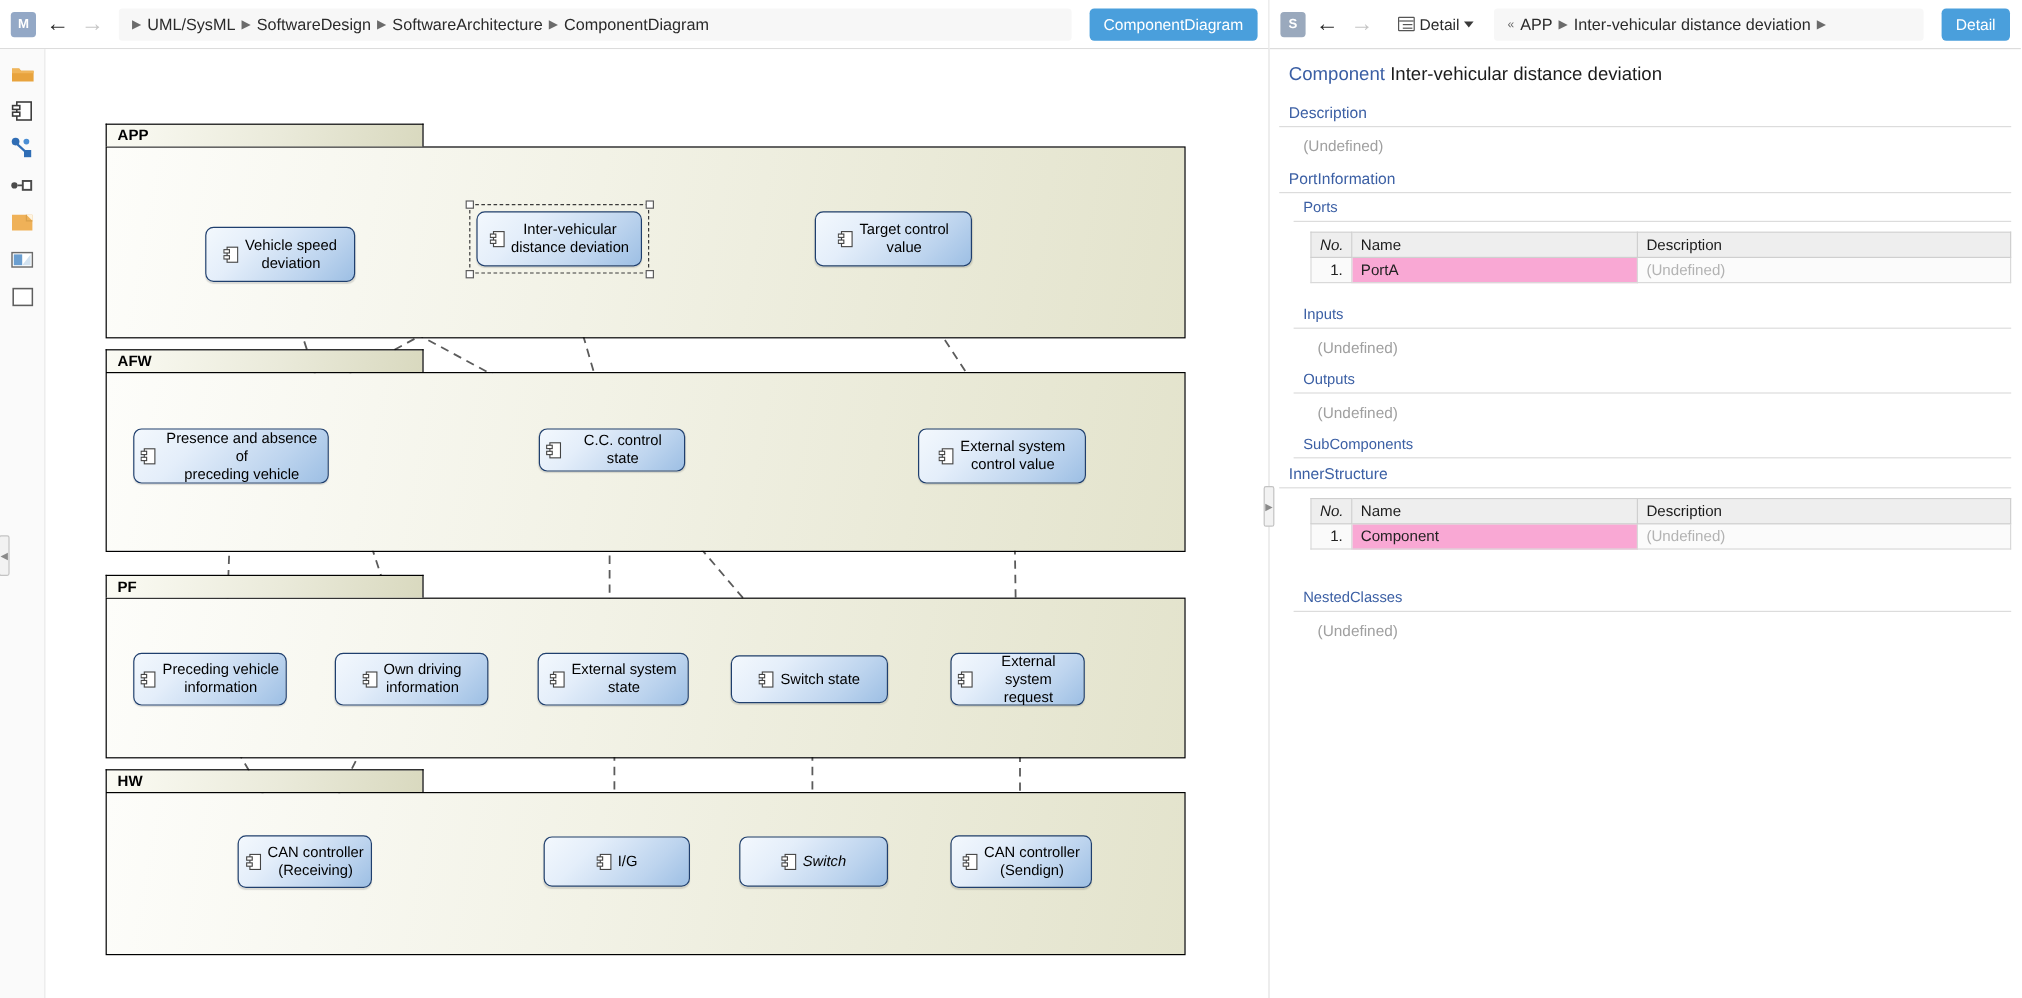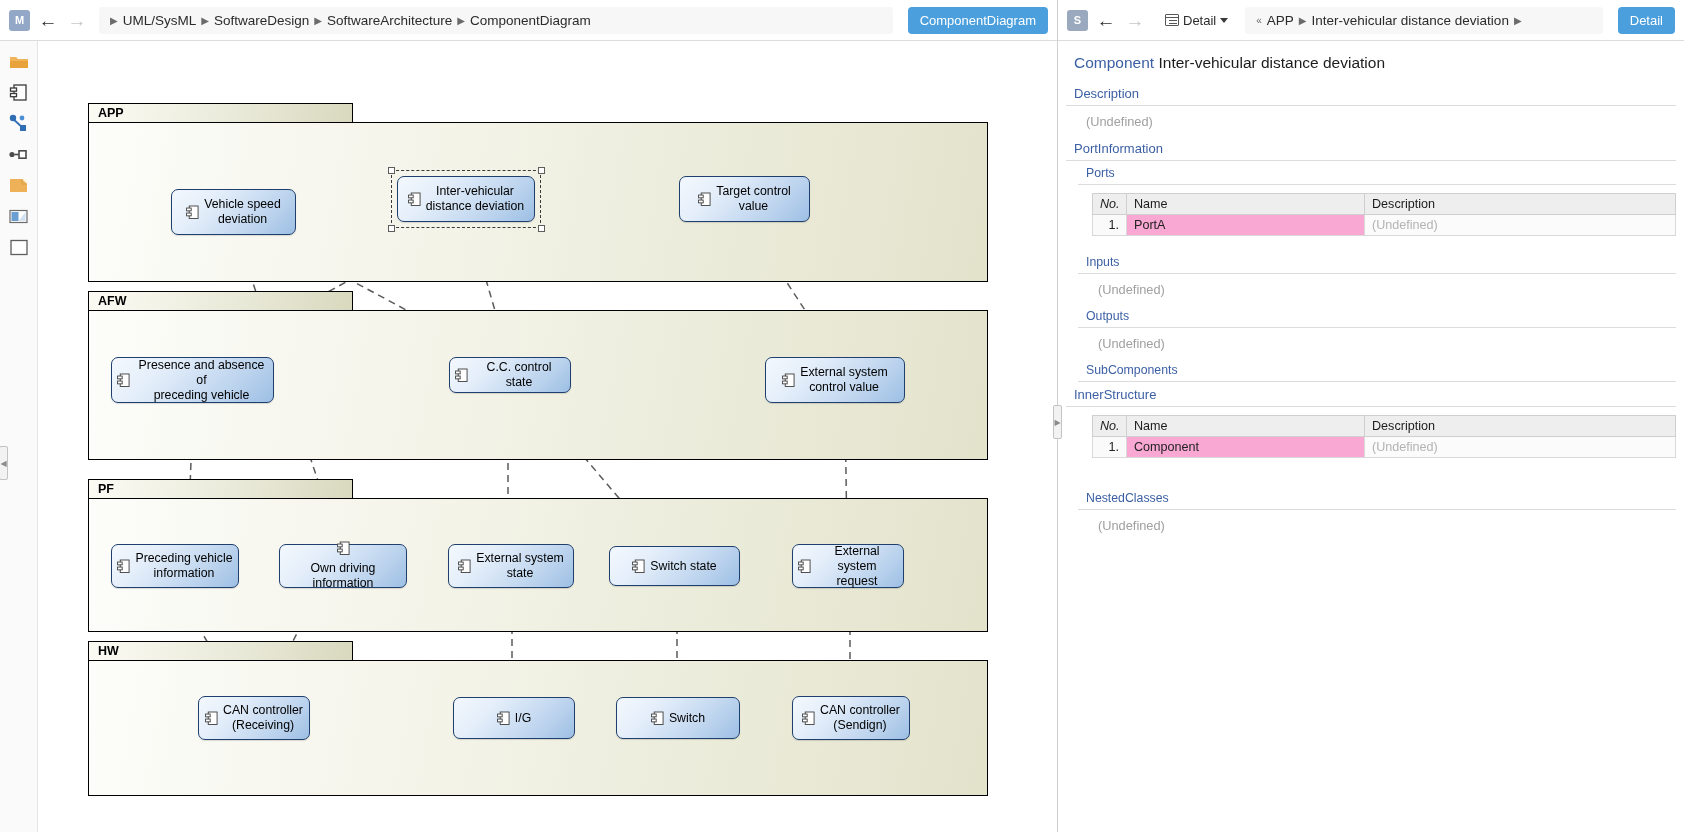--- a/index.html
+++ b/index.html
@@ -381,21 +381,21 @@
             </div>
             <div class="node" style="left: 73px; top: 503px; width: 128px; height: 44px;">
               <svg class="cmp-ico" viewBox="0 0 14 16">
                 <rect x="3.5" y="1" width="9.5" height="13.5" fill="#fff" stroke="#444" stroke-width="1"></rect>
                 <rect x="0.6" y="3.2" width="5" height="3" fill="#fff" stroke="#444" stroke-width="1"></rect>
                 <rect x="0.6" y="8.6" width="5" height="3" fill="#fff" stroke="#444" stroke-width="1"></rect>
               </svg>
               <span class="lbl">Preceding vehicle
 information</span>
             </div>
-            <div class="node" style="left: 241px; top: 503px; width: 128px; height: 44px; flex-direction: column;">
+            <div class="node" style="left: 241px; top: 503px; width: 128px; height: 44px;">
               <svg class="cmp-ico" viewBox="0 0 14 16">
                 <rect x="3.5" y="1" width="9.5" height="13.5" fill="#fff" stroke="#444" stroke-width="1"></rect>
                 <rect x="0.6" y="3.2" width="5" height="3" fill="#fff" stroke="#444" stroke-width="1"></rect>
                 <rect x="0.6" y="8.6" width="5" height="3" fill="#fff" stroke="#444" stroke-width="1"></rect>
               </svg>
               <span class="lbl">Own driving
 information</span>
             </div>
             <div class="node" style="left: 410px; top: 503px; width: 126px; height: 44px;">
               <svg class="cmp-ico" viewBox="0 0 14 16">
@@ -433,21 +433,21 @@
 (Receiving)</span>
             </div>
             <div class="node" style="left: 415px; top: 656px; width: 122px; height: 42px;">
               <svg class="cmp-ico" viewBox="0 0 14 16">
                 <rect x="3.5" y="1" width="9.5" height="13.5" fill="#fff" stroke="#444" stroke-width="1"></rect>
                 <rect x="0.6" y="3.2" width="5" height="3" fill="#fff" stroke="#444" stroke-width="1"></rect>
                 <rect x="0.6" y="8.6" width="5" height="3" fill="#fff" stroke="#444" stroke-width="1"></rect>
               </svg>
               <span class="lbl">I/G</span>
             </div>
-            <div class="node" style="left: 578px; top: 656px; width: 124px; height: 42px;">
+            <div class="node" style="left: 578px; top: 656px; width: 124px; height: 42px; font-style: italic;">
               <svg class="cmp-ico" viewBox="0 0 14 16">
                 <rect x="3.5" y="1" width="9.5" height="13.5" fill="#fff" stroke="#444" stroke-width="1"></rect>
                 <rect x="0.6" y="3.2" width="5" height="3" fill="#fff" stroke="#444" stroke-width="1"></rect>
                 <rect x="0.6" y="8.6" width="5" height="3" fill="#fff" stroke="#444" stroke-width="1"></rect>
               </svg>
               <span class="lbl">Switch</span>
             </div>
             <div class="node" style="left: 754px; top: 655px; width: 118px; height: 44px;">
               <svg class="cmp-ico" viewBox="0 0 14 16">
                 <rect x="3.5" y="1" width="9.5" height="13.5" fill="#fff" stroke="#444" stroke-width="1"></rect>

